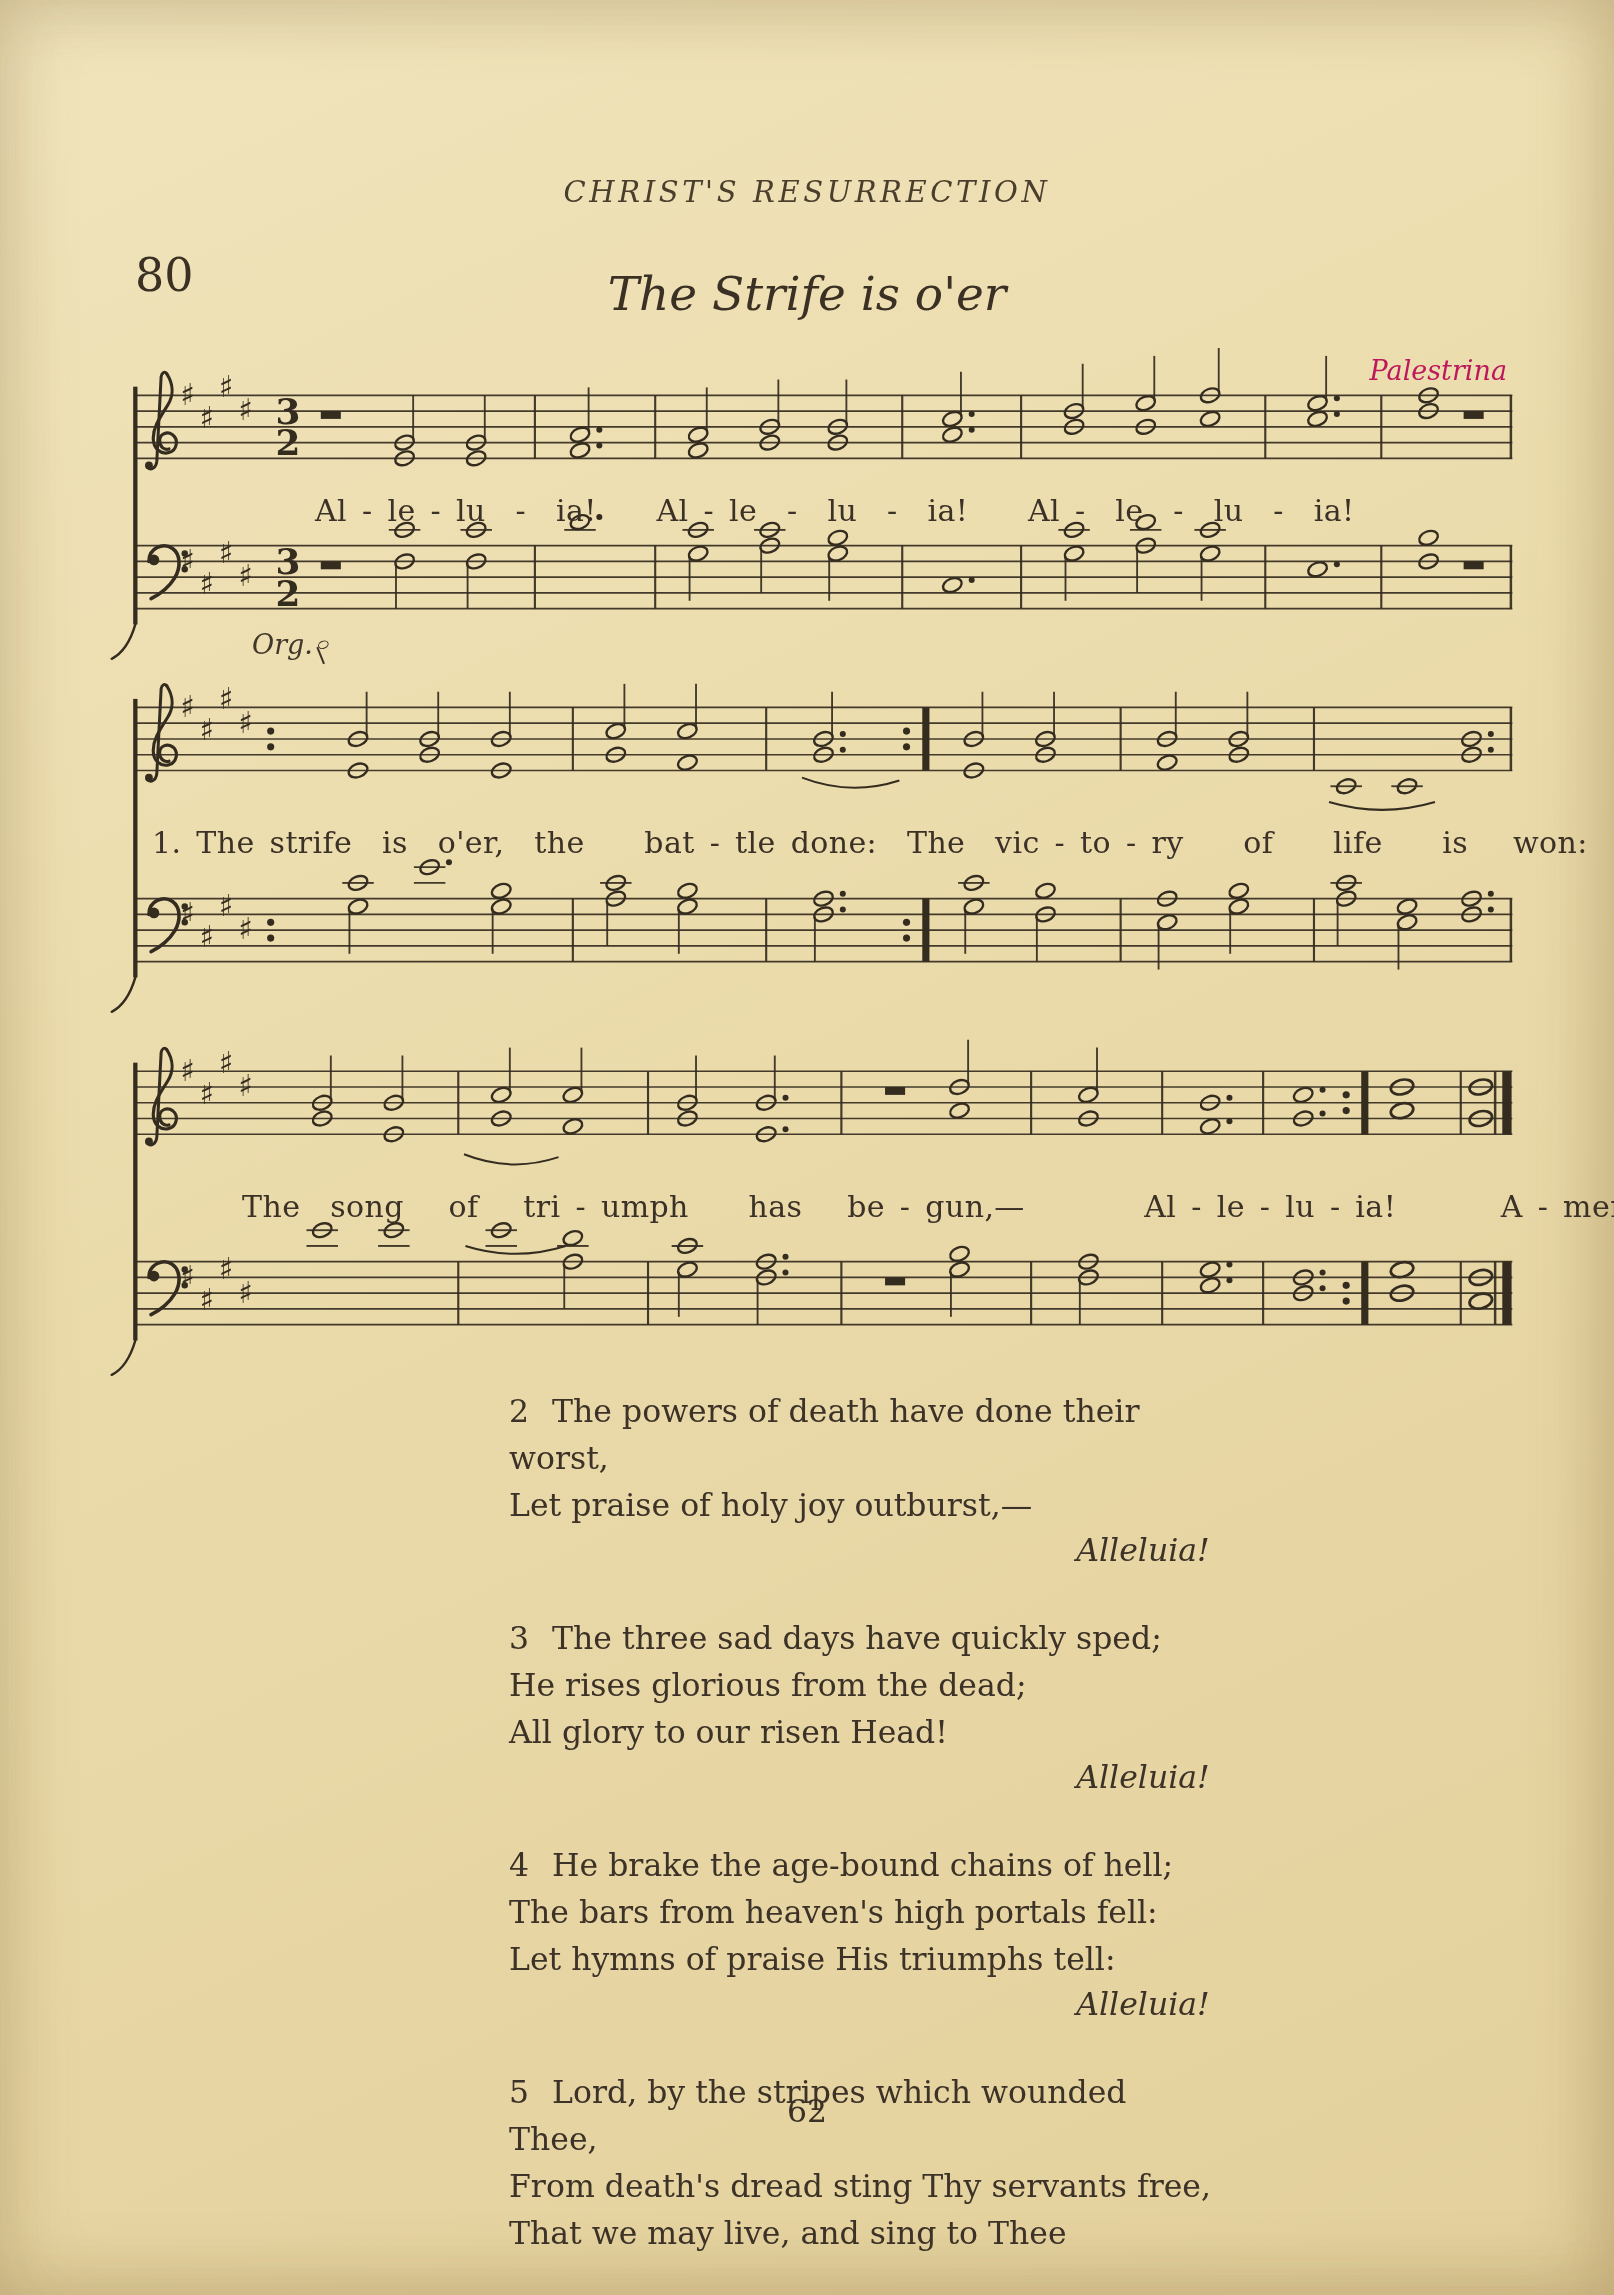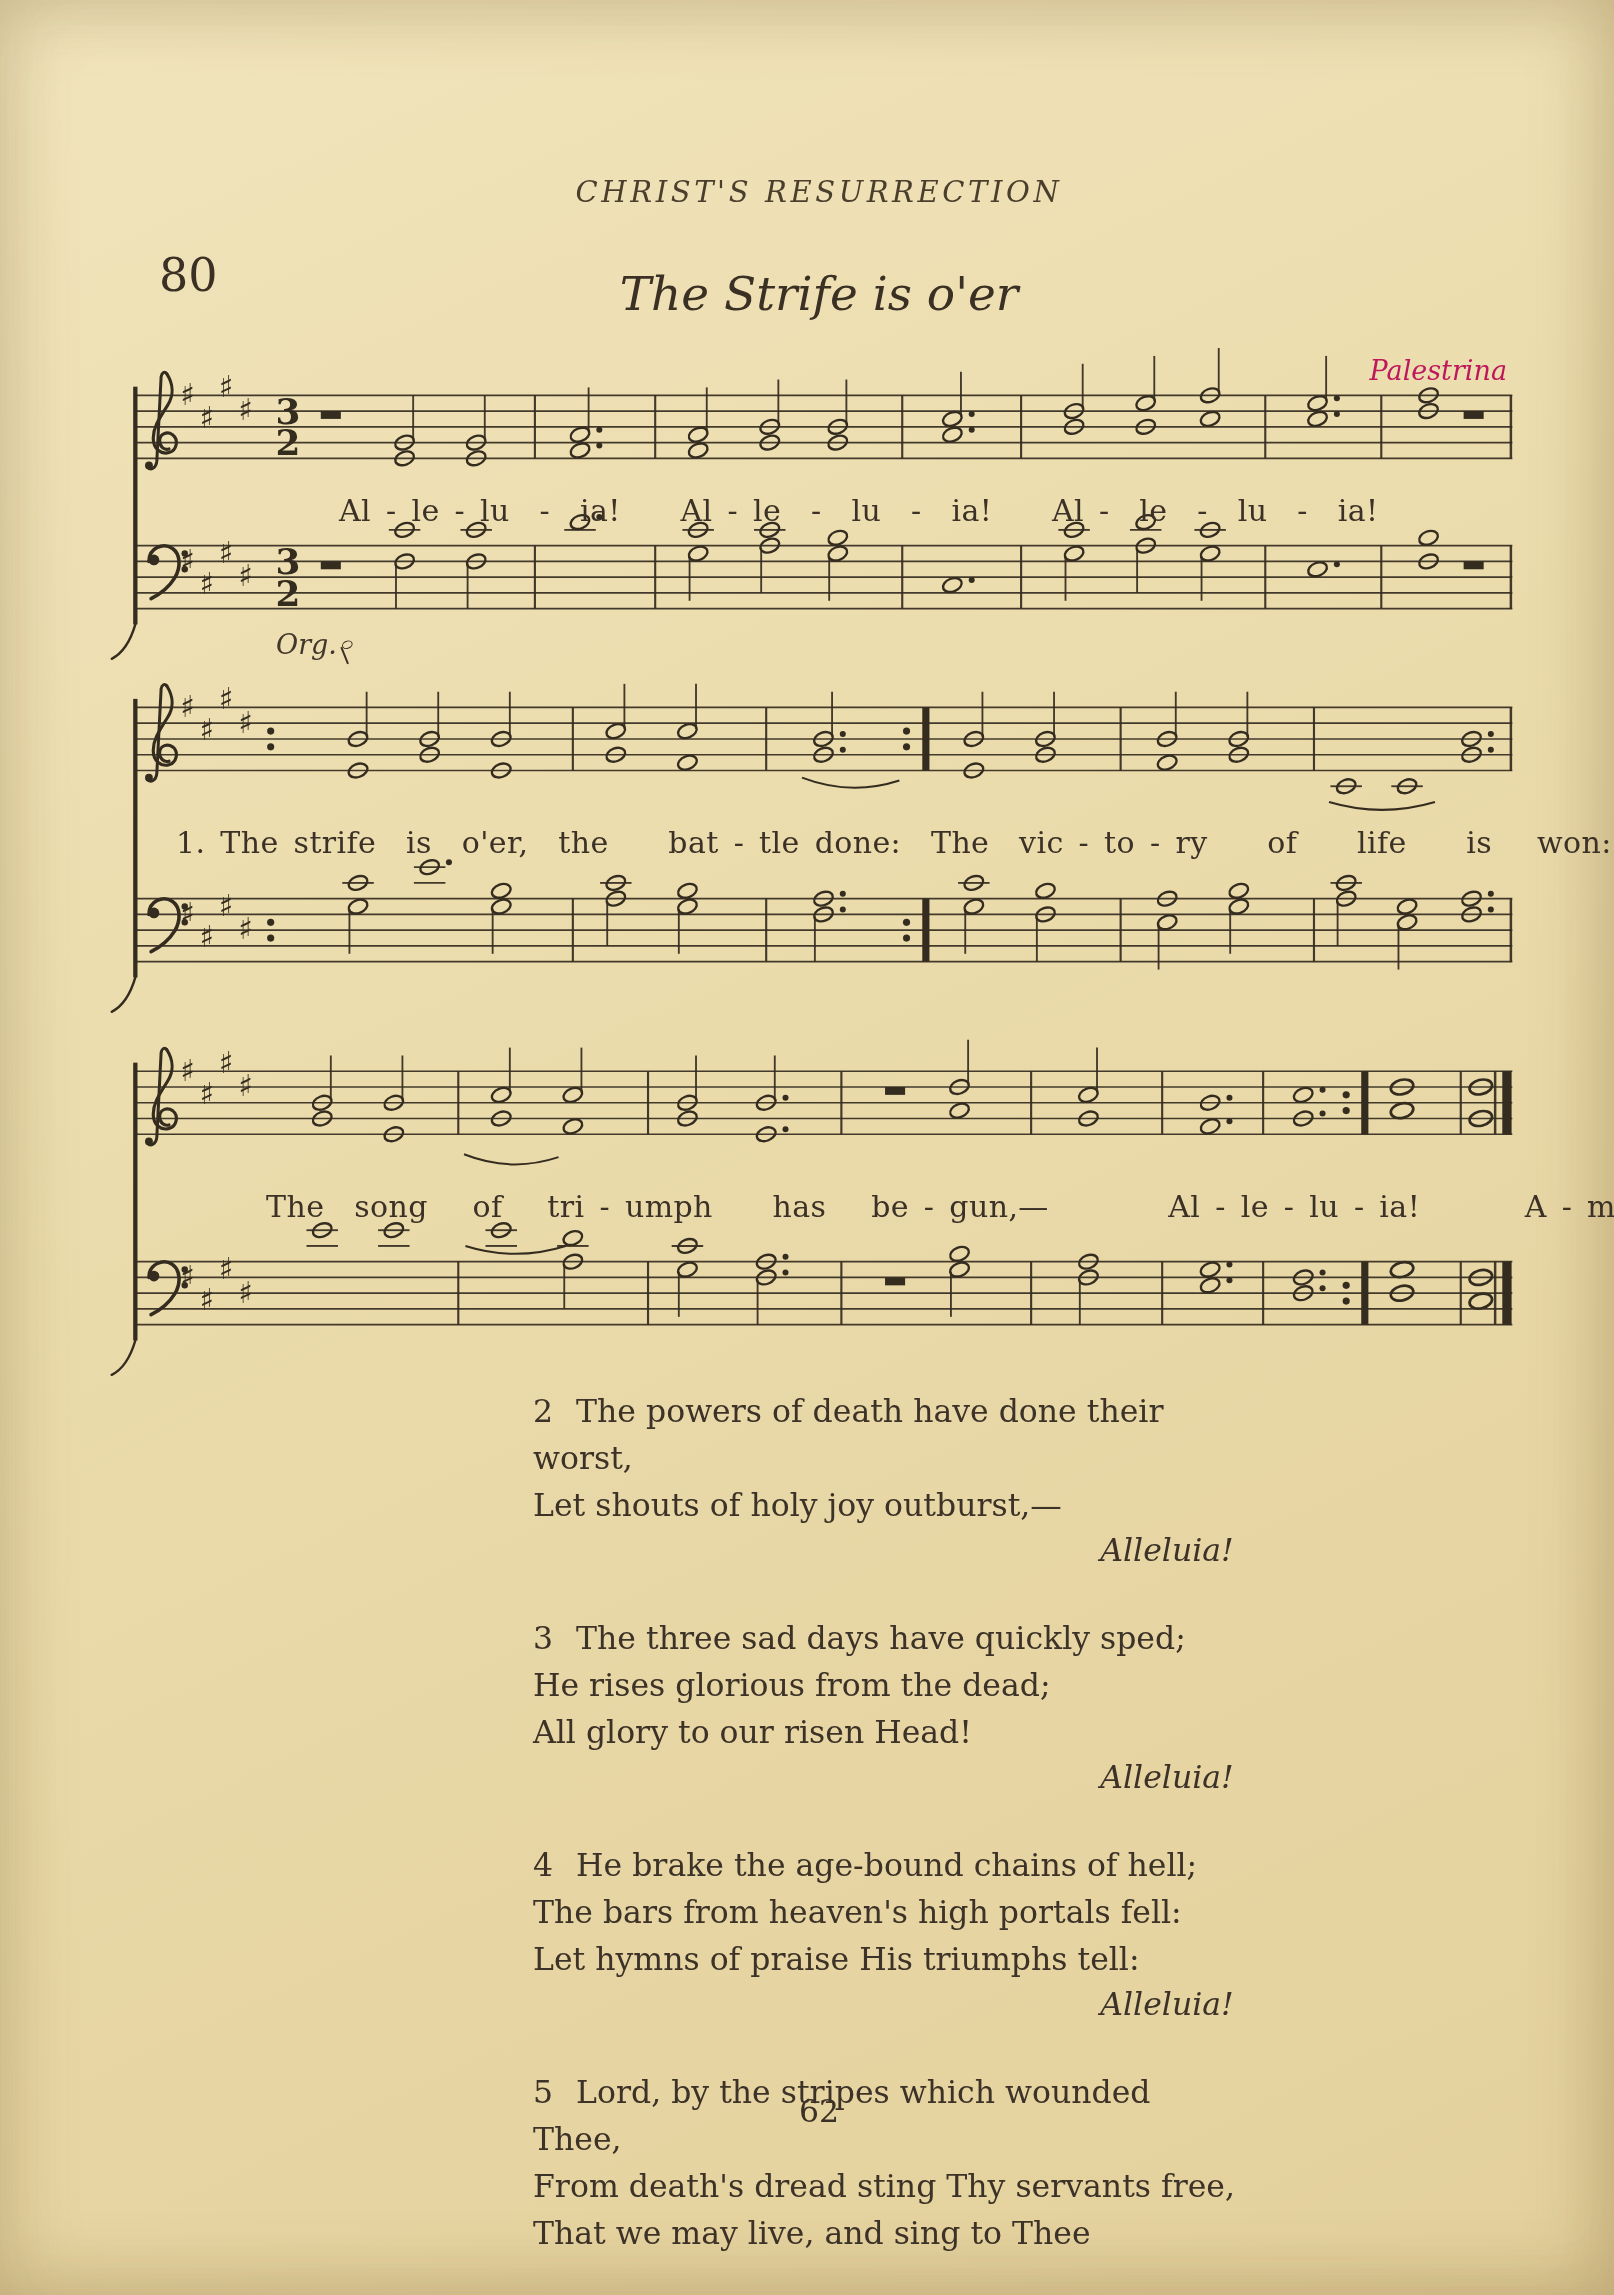--- a/index.html
+++ b/index.html
@@ -5,21 +5,21 @@
   html,body{margin:0;padding:0;}
   body{
     width:1614px;height:2295px;position:relative;overflow:hidden;
     background:linear-gradient(155deg,#f1e4bc 0%,#ecddae 35%,#e7d6a4 70%,#e3d09c 100%);
     font-family:"DejaVu Serif","Liberation Serif",serif;
     color:var(--ink,#3c3227);
   }
   .vignette{position:absolute;inset:0;pointer-events:none;
     box-shadow:inset -29px 0 64px rgba(120,90,40,.14), inset 29px 0 64px rgba(120,90,40,.08),
                inset 0 29px 64px rgba(120,90,40,.07), inset 0 -29px 64px rgba(120,90,40,.10);}
-  .abs{position:absolute;padding-left:24px;}
+  .abs{position:absolute;}
   .running-head{left:0;right:0;top:175px;text-align:center;
     font-style:italic;font-size:29px;letter-spacing:3.6px;color:#4a3e2c;}
   .hymn-number{left:135px;top:248px;font-size:46px;color:#3a3023;}
   .hymn-title{left:0;right:0;top:266px;text-align:center;font-style:italic;font-size:47px;color:#3a3023;}
   .composer{right:107px;top:355px;font-style:italic;font-size:27px;color:#be185d;}
   .lyric{white-space:pre;font-size:30px;word-spacing:5px;letter-spacing:0.4px;color:#3b3126;margin-top:20px;}
   .org-label{left:252px;top:629px;font-style:italic;font-size:27px;color:#41372a;}
   .mini-note{display:inline-block;width:9.3px;height:6.4px;border:1.8px solid #3b3126;border-radius:50%;
     transform:rotate(-22deg) translateY(-5.7px);margin-left:7.2px;position:relative;}
   .mini-note::after{content:"";position:absolute;left:-2.9px;top:2.9px;width:1.8px;height:18.6px;background:#3b3126;}
@@ -458,21 +458,21 @@
 
 <div class="abs lyric" id="lyric-0" style="left: 315px; top: 473px;">Al - le - lu  -  ia!    Al - le  -  lu  -  ia!    Al -  le  -  lu  -  ia!</div>
 <div class="abs lyric" id="lyric-1" style="left: 152px; top: 805px;">1. The strife  is  o'er,  the    bat - tle done:  The  vic - to - ry    of    life    is   won:</div>
 <div class="abs lyric" id="lyric-2" style="left: 242px; top: 1169px;">The  song   of   tri - umph    has   be - gun,—        Al - le - lu - ia!       A - men.</div>
 
 <div class="abs org-label"><span>Org.</span><span class="mini-note"></span></div>
 
 <div class="abs verses">
   <div class="verse">
     <div class="verse-line"><span class="vnum">2</span> <span>The powers of death have done their worst,</span></div>
-    <div class="verse-line">Let shouts of holy joy outburst,—</div>
+    <div class="verse-line">Let praise of holy joy outburst,—</div>
     <div class="refrain">Alleluia!</div>
   </div>
   <div class="verse">
     <div class="verse-line"><span class="vnum">3</span> <span>The three sad days have quickly sped;</span></div>
     <div class="verse-line">He rises glorious from the dead;</div>
     <div class="verse-line">All glory to our risen Head!</div>
     <div class="refrain">Alleluia!</div>
   </div>
   <div class="verse">
     <div class="verse-line"><span class="vnum">4</span> <span>He brake the age-bound chains of hell;</span></div>

